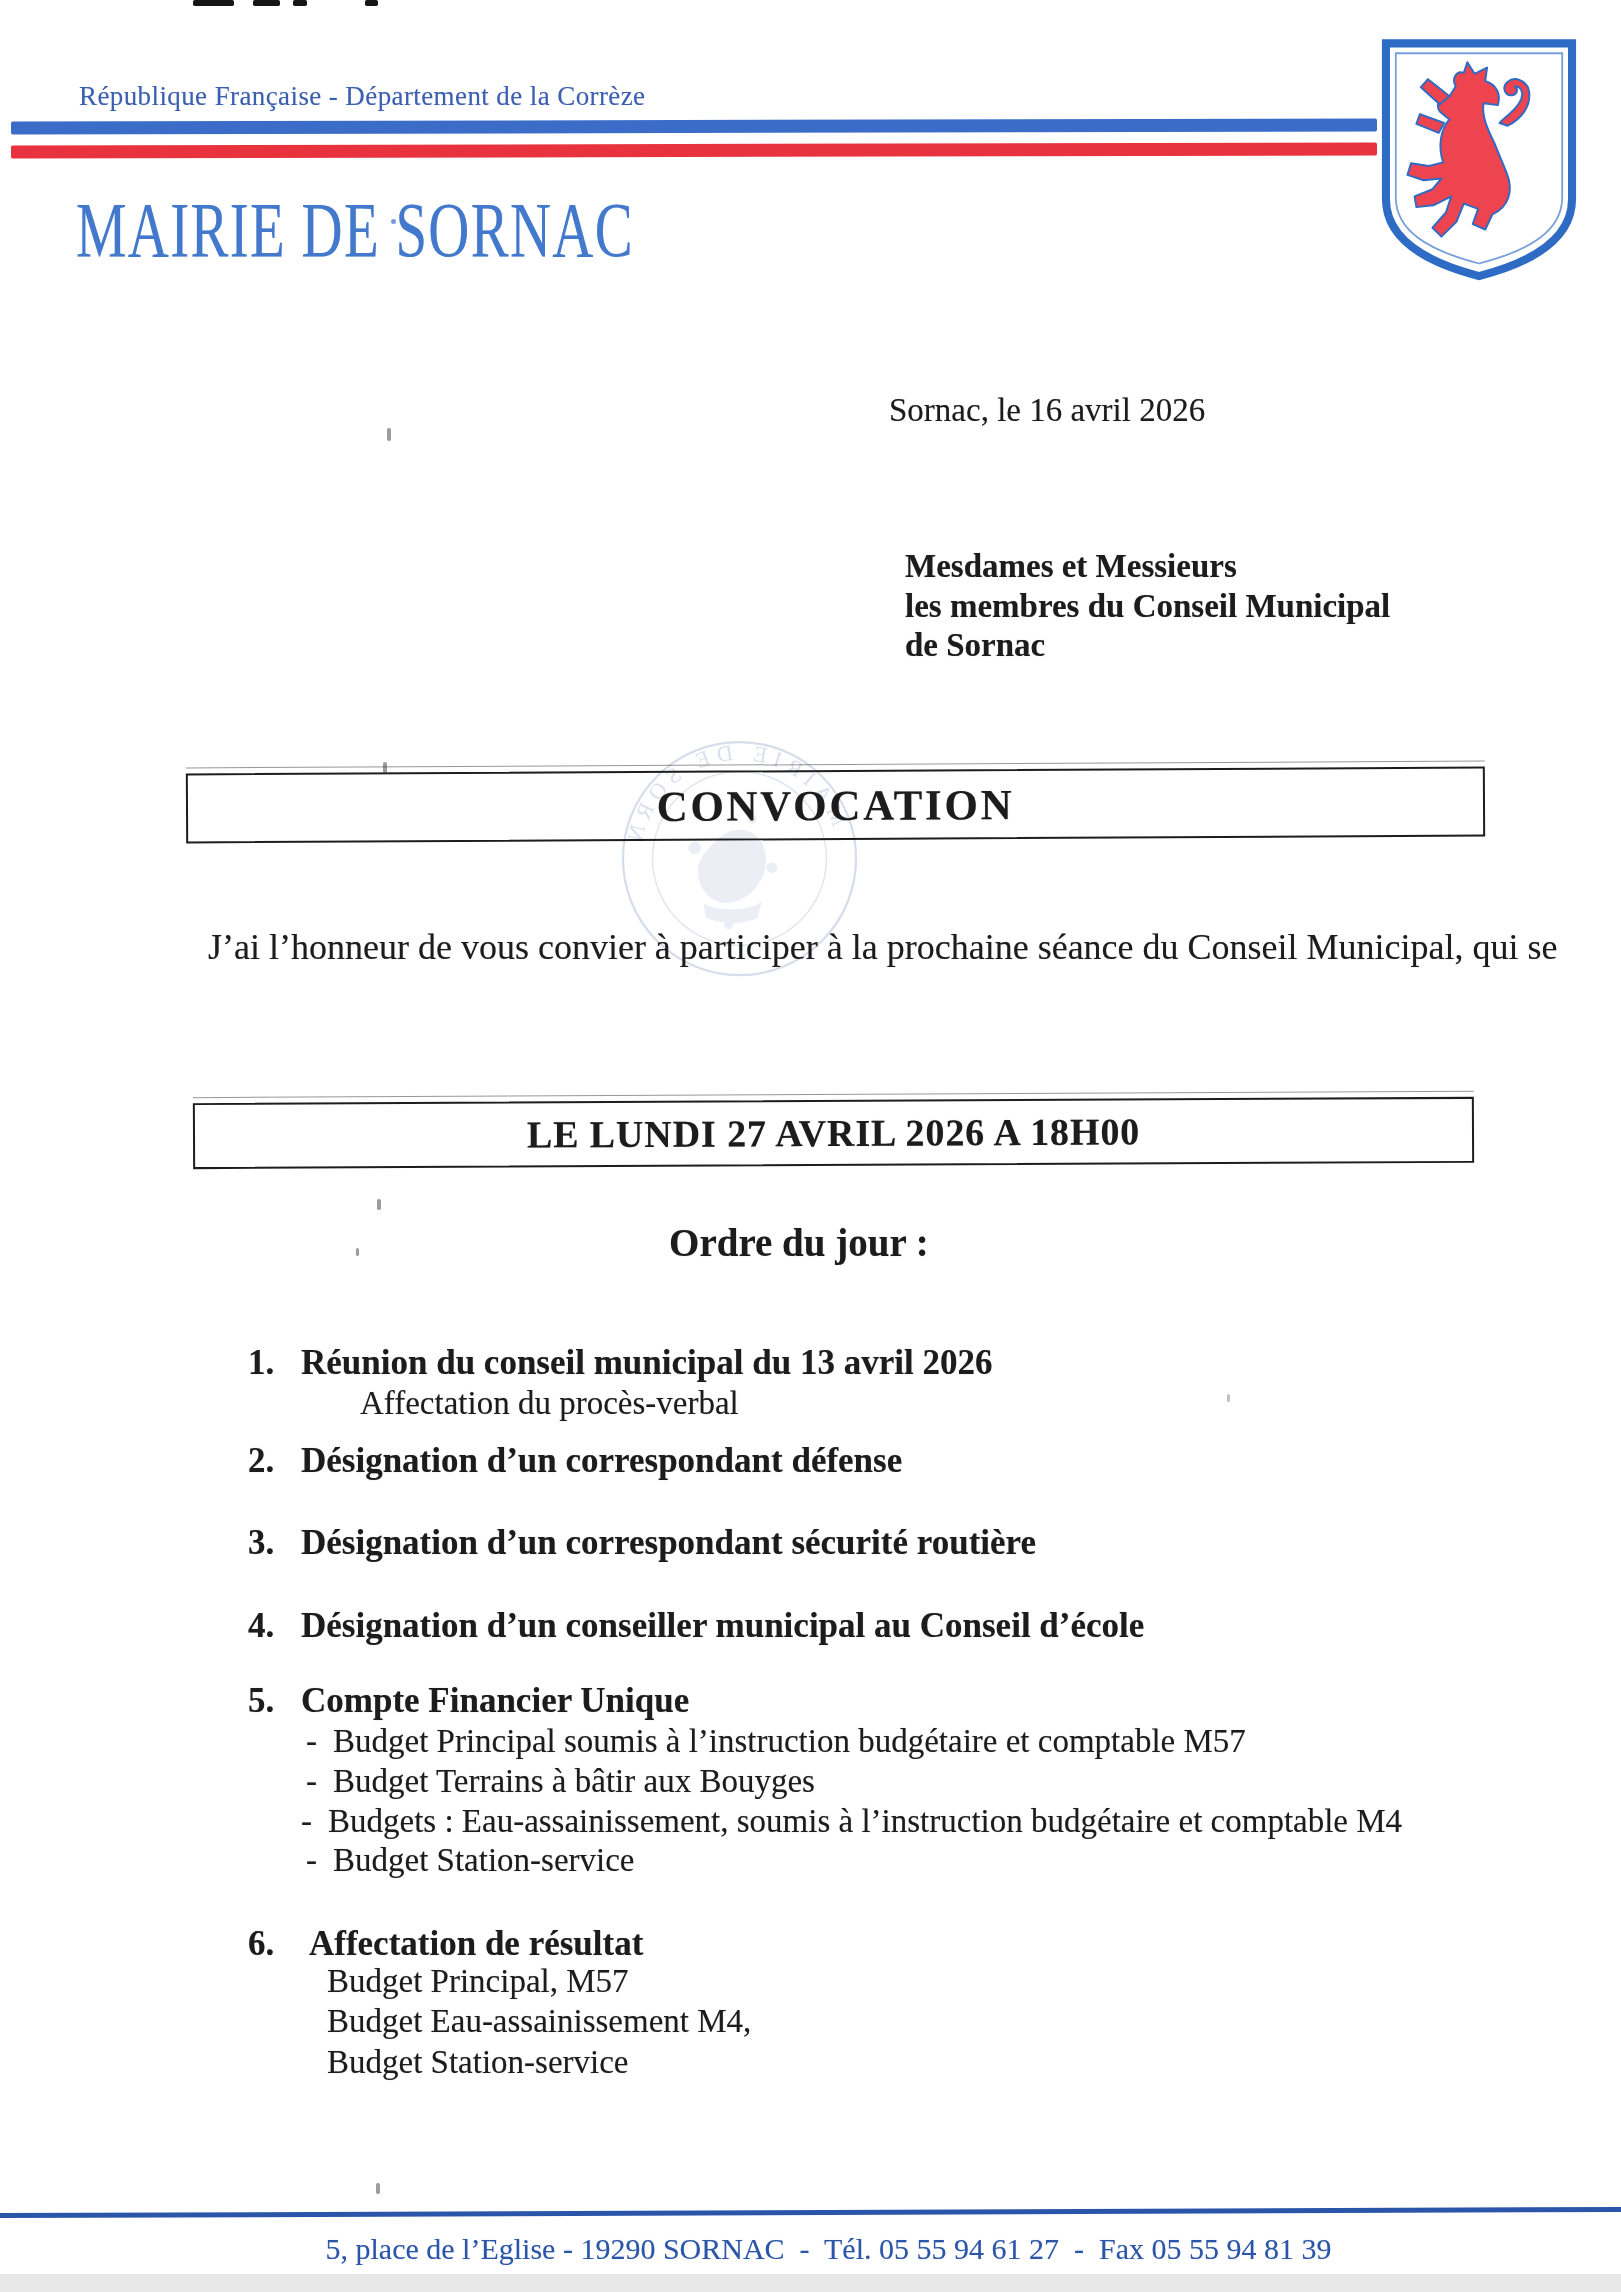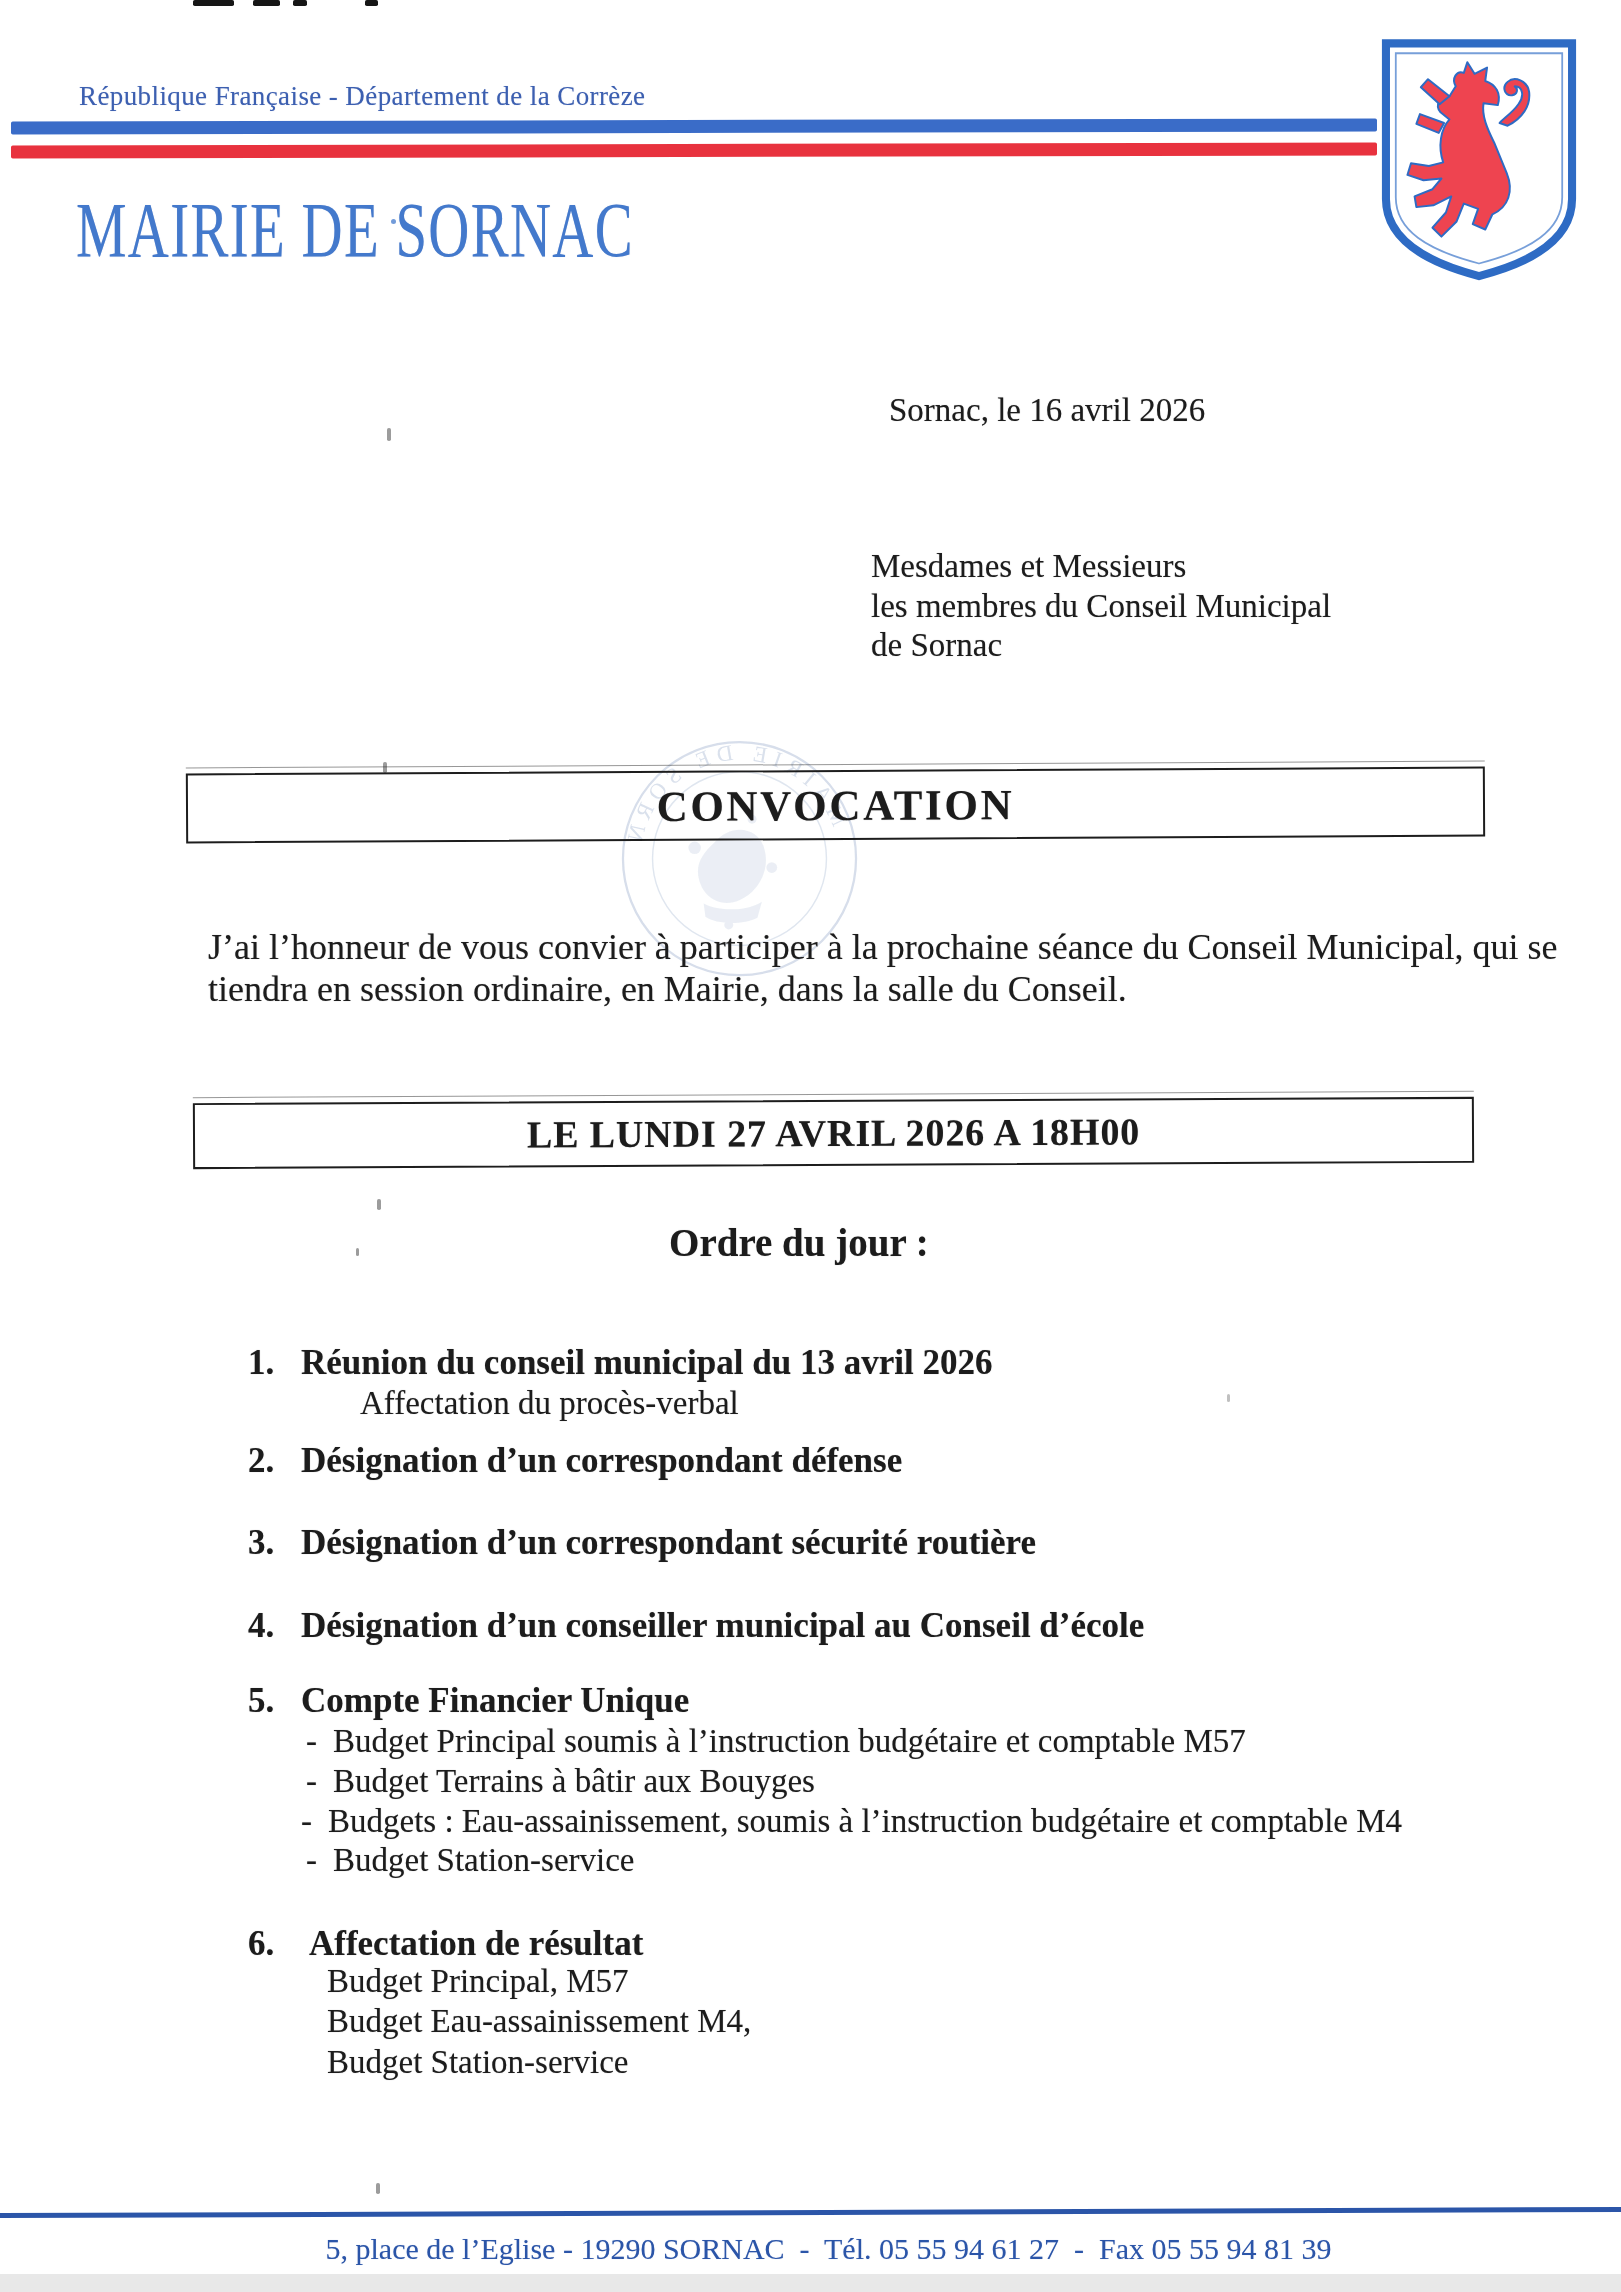--- a/index.html
+++ b/index.html
@@ -36,21 +36,21 @@
   .mairie-title{
     left:76px;top:190px;font-size:79px;color:var(--c-title_blue);
     letter-spacing:1.8px;transform:scaleX(.72);transform-origin:left top;line-height:1;
   }
   .title-dot{left:391px;top:219px;width:5.4px;height:5.4px;border-radius:50%;
     background:var(--c-title_blue);opacity:.75;}
   .coat{left:1377px;top:36px;}
 
   
   .date-line{left:889px;top:392px;font-size:33px;}
-  .addr{left:871px;font-size:33px;font-weight:400;}
+  .addr{left:905px;font-size:33px;font-weight:700;}
 
   
   .stamp{left:614px;top:733px;opacity:.9;}
 
   
   .rulebox{
     position:absolute;border:2.7px solid #1d1d1d;background:transparent;
     display:flex;align-items:center;justify-content:center;z-index:2;
   }
   .rulebox::after{ 
@@ -143,21 +143,20 @@
           <circle cx="154" cy="96" r="5"></circle>
       </g>
     </svg>
   </div>
 
   <div class="rulebox box-convocation">
     <span class="convocation-text soft">CONVOCATION</span>
   </div>
 
   <div class="abs intro soft" style="top:926px;">J’ai l’honneur de vous convier à participer à la prochaine séance du Conseil Municipal, qui se</div>
-  <div class="abs intro soft" style="top:968px;">tiendra en session ordinaire, en Mairie, dans la salle du Conseil.</div>
 
   <div class="rulebox box-session">
     <span class="session-text soft">LE LUNDI 27 AVRIL 2026 A 18H00</span>
   </div>
 
   <div class="abs ordre soft">Ordre du jour :</div>
 
   <div>
 
     <div class="abs num soft" style="left:248px;top:1343px;">1.</div>

